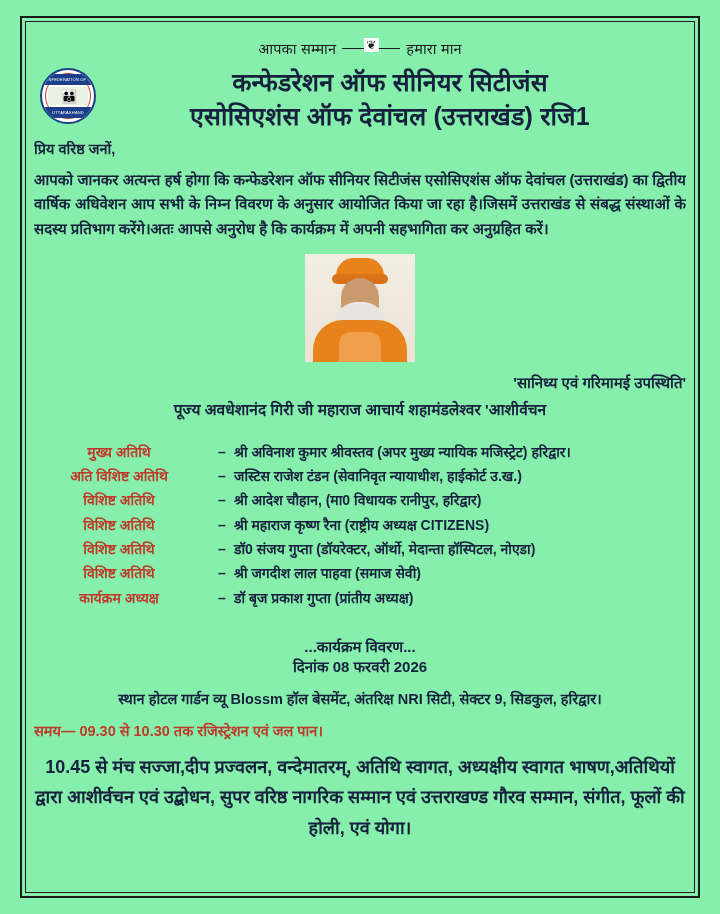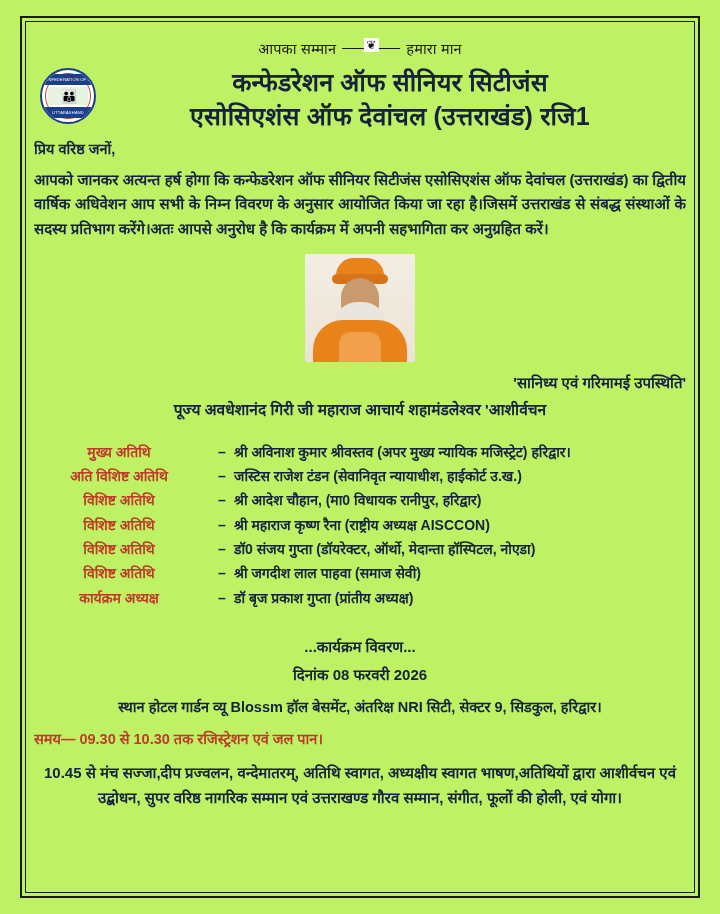--- a/index.html
+++ b/index.html
@@ -11,21 +11,21 @@
     width: 720px;
     height: 914px;
     font-family: "Liberation Sans", sans-serif;
     color: #111111;
     overflow: hidden;
   }
   .page {
     position: relative;
     width: 720px;
     height: 914px;
-    background: #bef264;
+    background: #86efac;
     box-sizing: border-box;
     padding: 14px 12px;
   }
   .border-outer {
     position: absolute;
     left: 20px;
     top: 16px;
     right: 20px;
     bottom: 16px;
     border: 2px solid #1a1a1a;
@@ -311,41 +311,40 @@
   
   .prog-head {
     text-align: center;
     margin-top: 26px;
     font-size: 15px;
     font-weight: bold;
     color: #16213e;
   }
   .prog-date {
     text-align: center;
-    margin-top: 8px;
     font-size: 15px;
     font-weight: bold;
     color: #16213e;
   }
   .prog-venue {
     text-align: center;
     margin-top: 12px;
     font-size: 14.5px;
     font-weight: bold;
     color: #16213e;
   }
   .prog-time {
     margin-top: 12px;
     font-size: 14.5px;
     font-weight: bold;
     color: #c0392b;
   }
   .prog-detail {
     margin-top: 12px;
-    font-size: 15px;
+    font-size: 18px;
     font-weight: bold;
     color: #16213e;
     line-height: 1.7;
     text-align: center;
   }
 </style>
 </head>
 <body>
 
 <div class="page">
@@ -408,21 +407,21 @@
           <td class="g-name">जस्टिस राजेश टंडन (सेवानिवृत न्यायाधीश, हाईकोर्ट उ.ख.)</td>
         </tr>
         <tr>
           <td class="g-role">विशिष्ट अतिथि</td>
           <td class="g-dash">–</td>
           <td class="g-name">श्री आदेश चौहान, (मा0 विधायक रानीपुर, हरिद्वार)</td>
         </tr>
         <tr>
           <td class="g-role">विशिष्ट अतिथि</td>
           <td class="g-dash">–</td>
-          <td class="g-name">श्री महाराज कृष्ण रैना (राष्ट्रीय अध्यक्ष AISCCON)</td>
+          <td class="g-name">श्री महाराज कृष्ण रैना (राष्ट्रीय अध्यक्ष CITIZENS)</td>
         </tr>
         <tr>
           <td class="g-role">विशिष्ट अतिथि</td>
           <td class="g-dash">–</td>
           <td class="g-name">डॉ0 संजय गुप्ता (डॉयरेक्टर, ऑर्थो, मेदान्ता हॉस्पिटल, नोएडा)</td>
         </tr>
         <tr>
           <td class="g-role">विशिष्ट अतिथि</td>
           <td class="g-dash">–</td>
           <td class="g-name">श्री जगदीश लाल पाहवा (समाज सेवी)</td>

